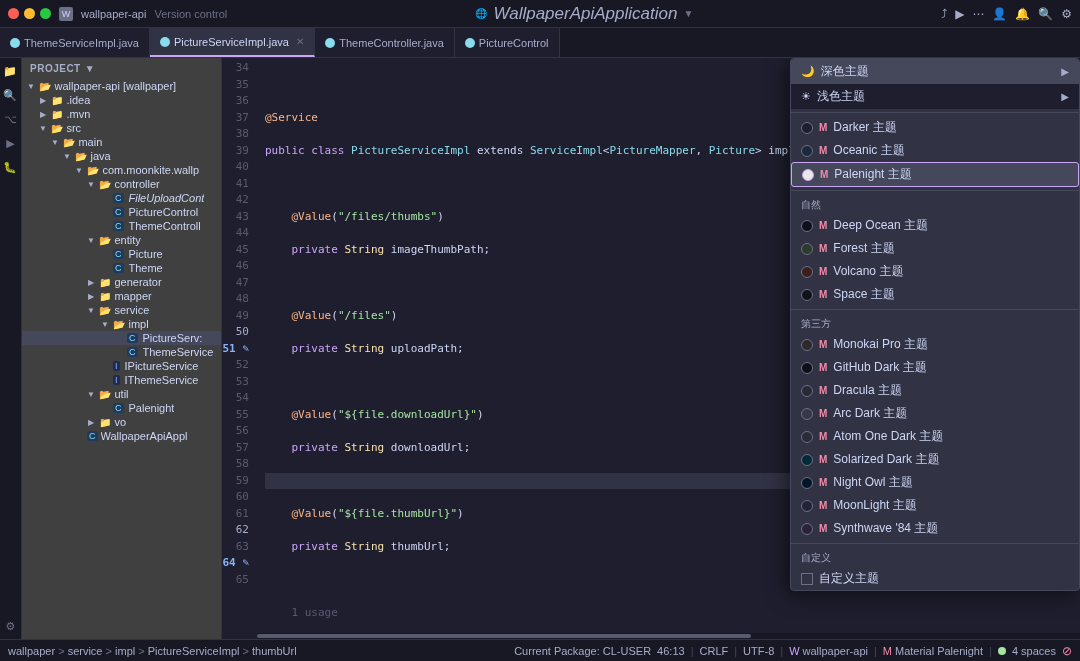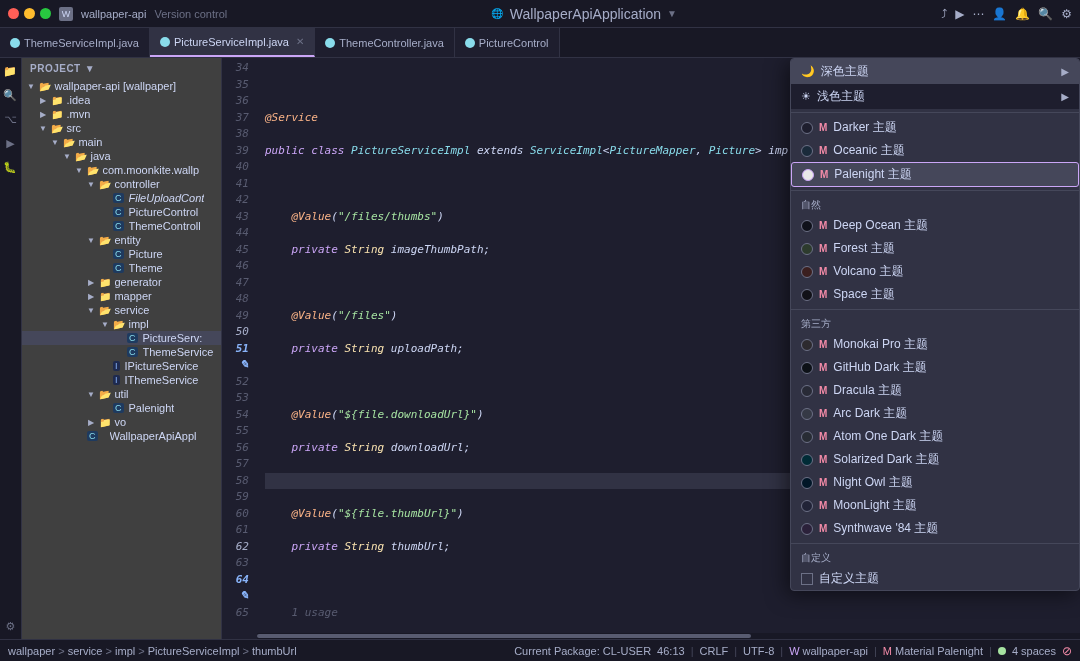--- a/index.html
+++ b/index.html
@@ -123,21 +123,20 @@
     .editor-area {
       flex: 1;
       background: #1e1e2e;
       position: relative;
       overflow: hidden;
     }
     .code-container {
       display: flex;
       height: 100%;
       overflow: hidden;
-      font-style: italic;
     }
     .line-numbers {
       width: 35px;
       background: #1e1e2e;
       text-align: right;
       padding-right: 8px;
       padding-top: 2px;
       font-family: 'Consolas', monospace;
       font-size: 11px;
       color: #585b70;
@@ -252,21 +251,21 @@
   <div class="traffic-lights">
     <span class="traffic-light tl-red"></span>
     <span class="traffic-light tl-yellow"></span>
     <span class="traffic-light tl-green"></span>
   </div>
   <div class="title-icon">W</div>
   <span style="font-size:11px;color:#a6adc8;">wallpaper-api</span>
   <span style="font-size:11px;color:#6c7086;">Version control</span>
   <div class="title-bar-center">
     <span style="font-size:10px;">🌐</span>
-    <span style="color:#a6adc8;font-size:14px;">WallpaperApiApplication</span>
+    <span style="color:#a6adc8;font-size:17px;font-style:italic;">WallpaperApiApplication</span>
     <span style="font-size:10px;color:#6c7086;">▼</span>
   </div>
   <div class="title-bar-right">
     <span style="color:#a6adc8;font-size:12px;cursor:pointer;">⤴</span>
     <span style="color:#a6adc8;font-size:12px;cursor:pointer;">▶</span>
     <span style="color:#a6adc8;font-size:12px;cursor:pointer;">⋯</span>
     <span style="color:#a6adc8;font-size:12px;cursor:pointer;">👤</span>
     <span style="color:#a6adc8;font-size:12px;cursor:pointer;">🔔</span>
     <span style="color:#a6adc8;font-size:12px;cursor:pointer;">🔍</span>
     <span style="color:#a6adc8;font-size:12px;cursor:pointer;">⚙</span>
@@ -432,21 +431,21 @@
       <span class="tree-label" style="margin-left:2px;">Palenight</span>
     </div>
     <div class="tree-item" style="padding-left:64px;">
       <span class="tree-arrow">▶</span>
       <span style="font-size:10px;">📁</span>
       <span class="tree-label">vo</span>
     </div>
     <div class="tree-item" style="padding-left:52px;">
       <span class="tree-arrow"> </span>
       <span style="font-size:9px;color:#89dceb;background:#1e3a5f;padding:0 2px;border-radius:2px;">C</span>
-      <span class="tree-label" style="margin-left:9px;">WallpaperApiAppl</span>
+      <span class="tree-label" style="margin-left:0;">WallpaperApiAppl</span>
     </div>
   </div>
 
   <div class="editor-area">
     <div class="code-container">
       <div class="line-numbers">
         <div>34</div>
         <div>35</div>
         <div>36</div>
         <div>37</div>

